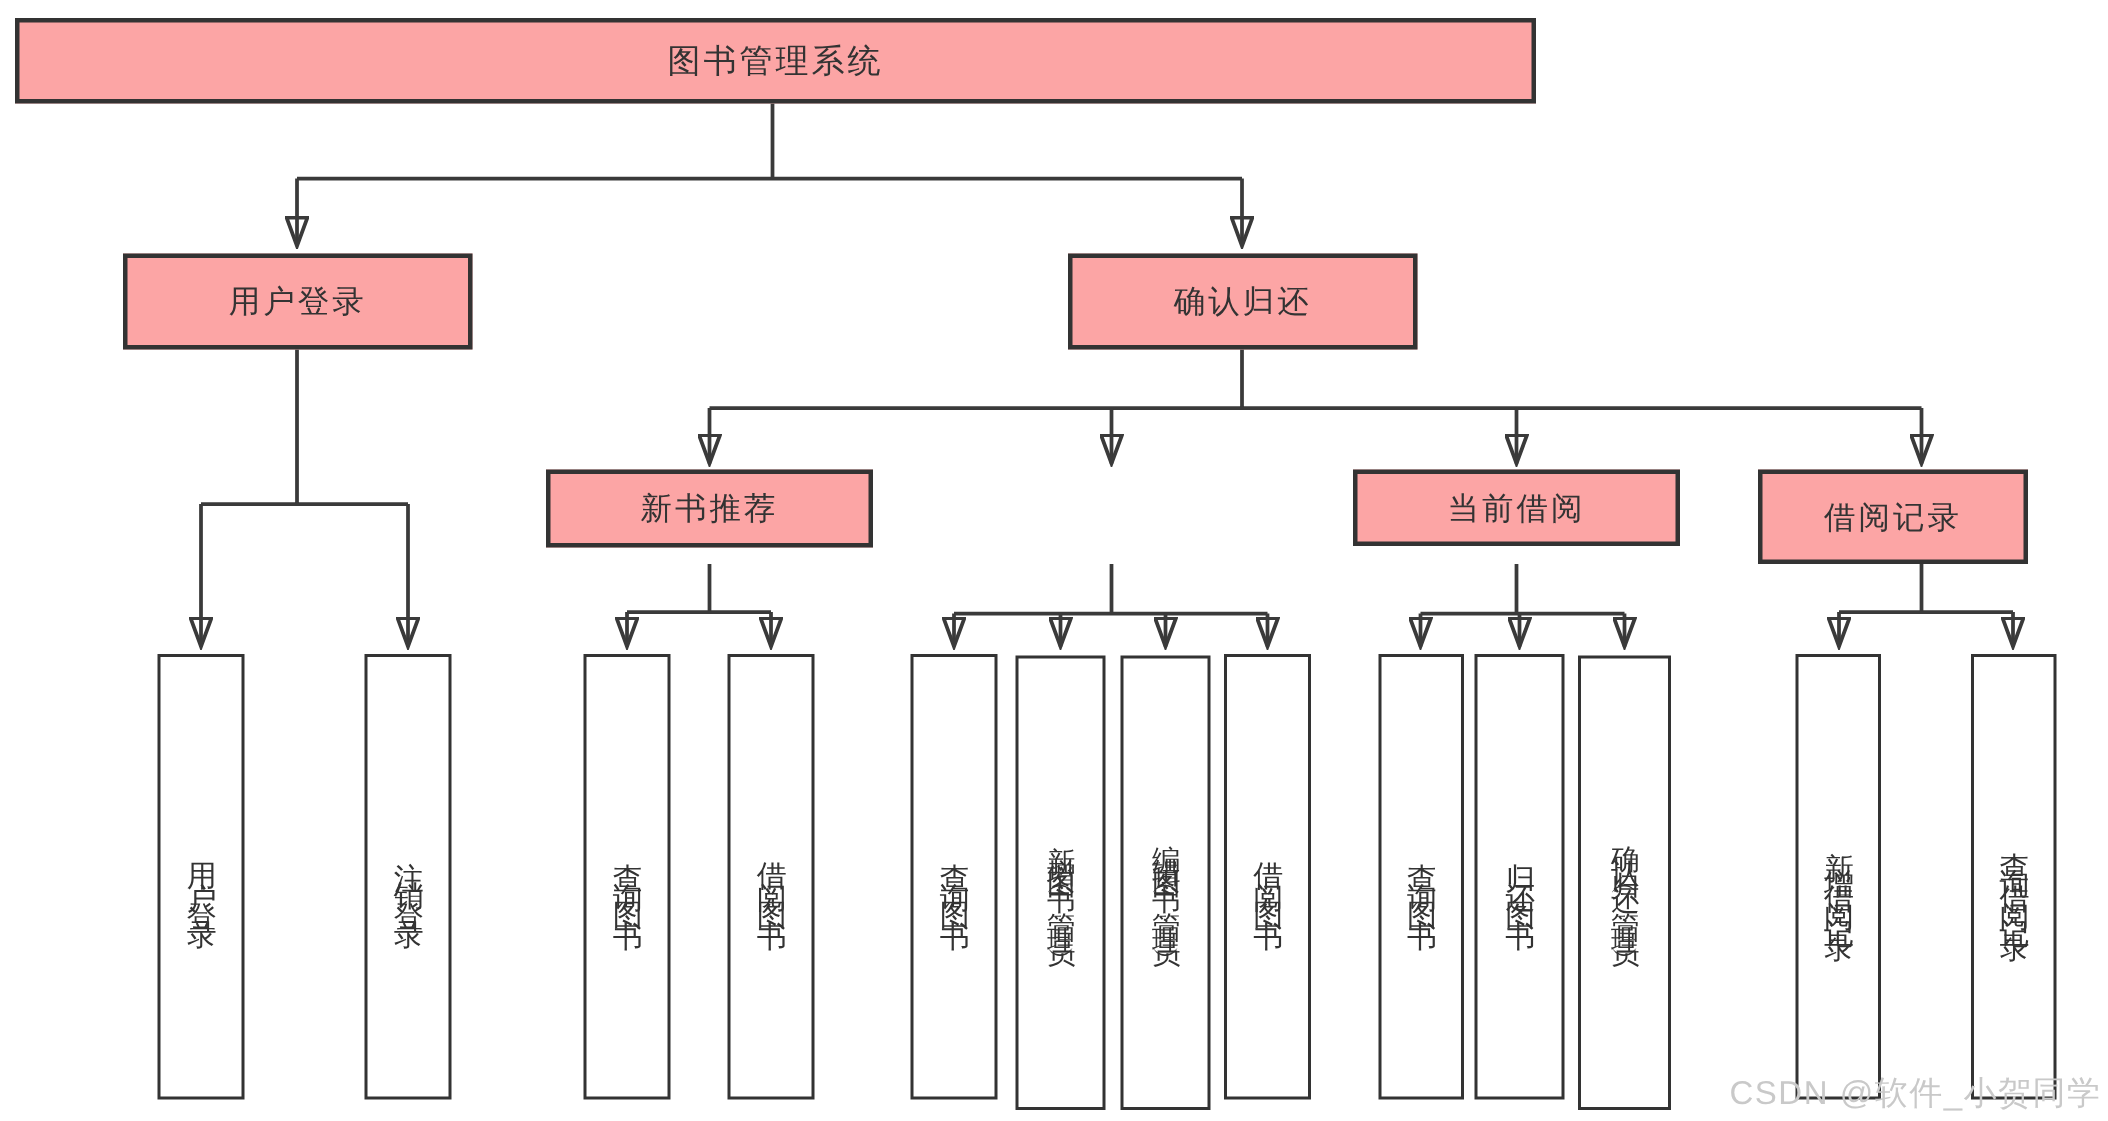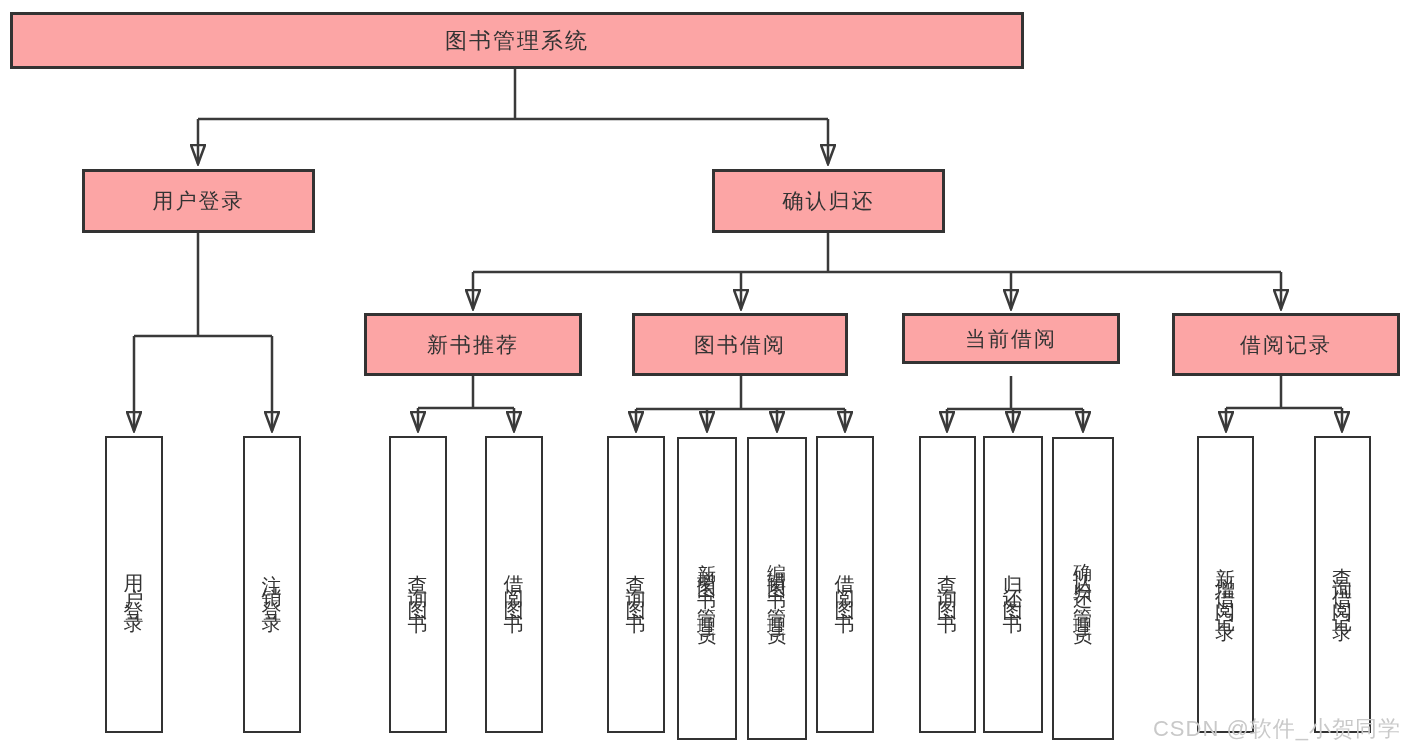--- a/index.html
+++ b/index.html
@@ -101,30 +101,27 @@
     <span>图书管理系统</span>
   </div>
 
   <div class="hbox" style="left:82px;top:169px;width:233px;height:64px">
     <span>用户登录</span>
   </div>
   <div class="hbox" style="left:712px;top:169px;width:233px;height:64px">
     <span>确认归还</span>
   </div>
 
-  <div class="hbox" style="left:364px;top:313px;width:218px;height:63px">
+  <div class="hbox" style="left:364px;top:313px;width:218px;height:52px">
     <span>新书推荐</span>
-  </div>
-  <div class="hbox" style="left:632px;top:313px;width:216px;height:63px">
-    <span>图书借阅</span>
   </div>
   <div class="hbox" style="left:902px;top:313px;width:218px;height:51px">
     <span>当前借阅</span>
   </div>
-  <div class="hbox" style="left:1172px;top:313px;width:228px;height:63px">
+  <div class="hbox" style="left:1172px;top:313px;width:180px;height:63px">
     <span>借阅记录</span>
   </div>
 
   <div class="vbox" style="left:105px;top:436px;width:58px;height:297px">
     <span>用户登录</span>
   </div>
   <div class="vbox" style="left:243px;top:436px;width:58px;height:297px">
     <span>注销登录</span>
   </div>
 

